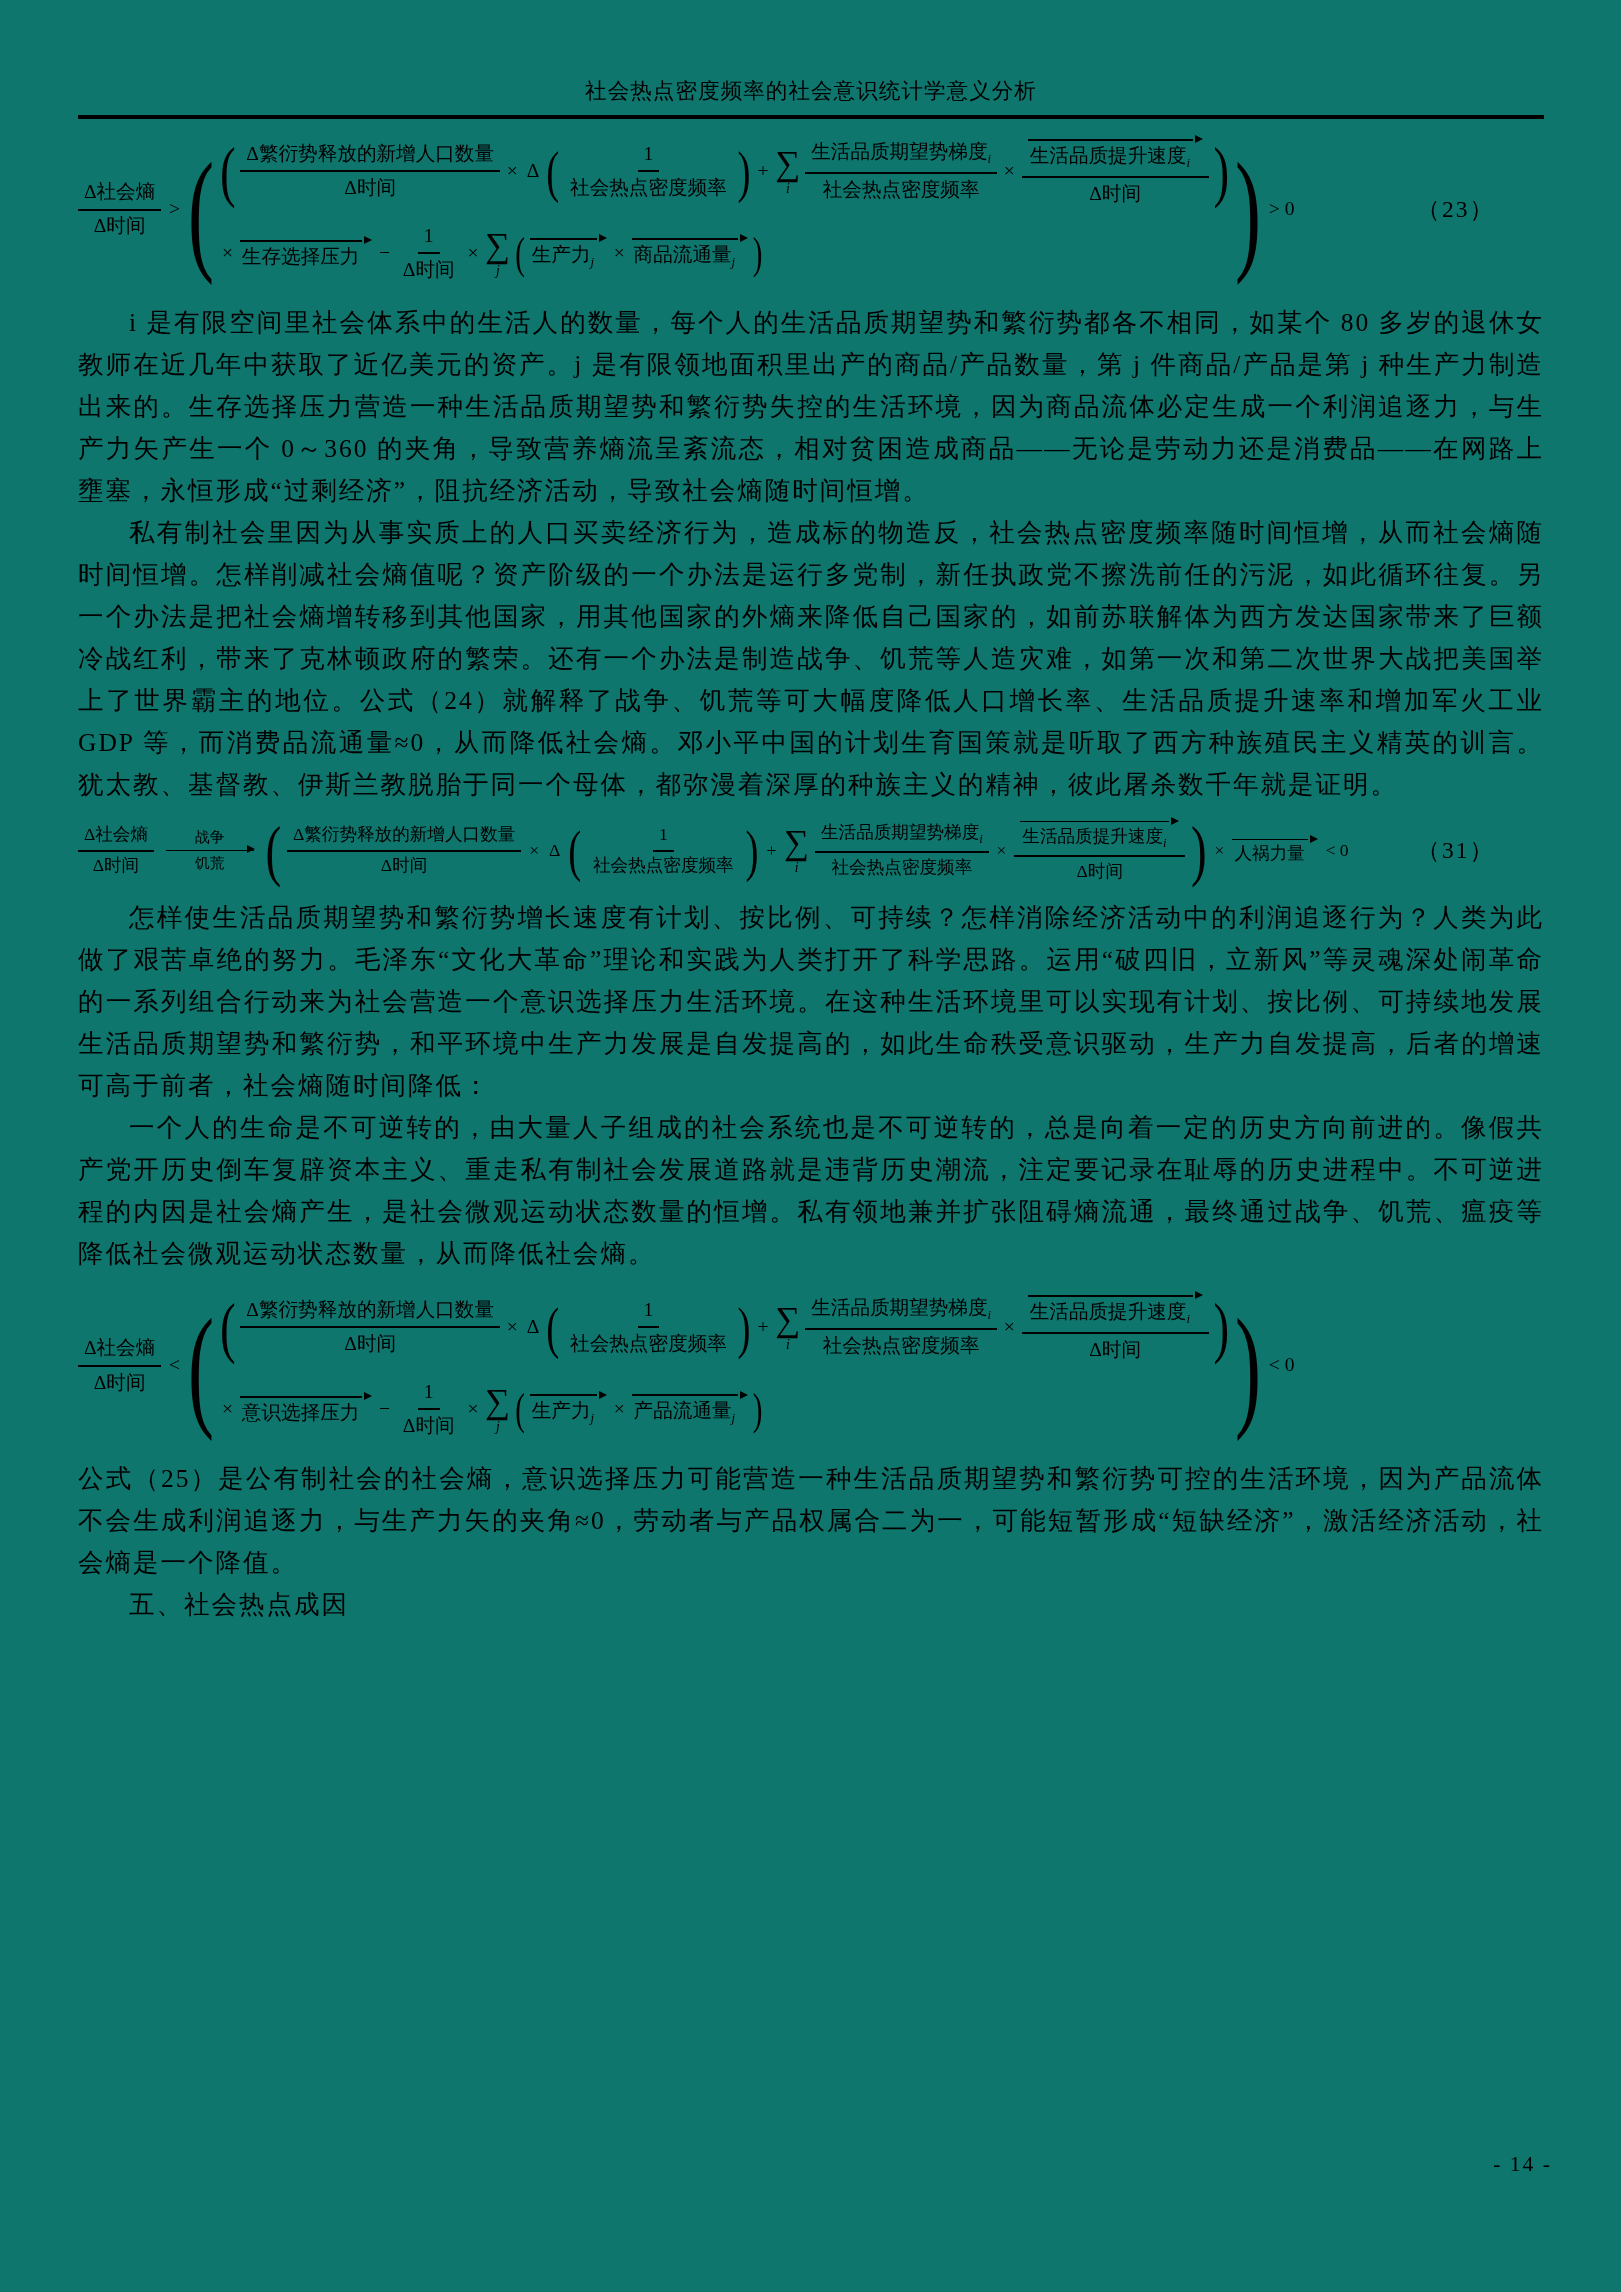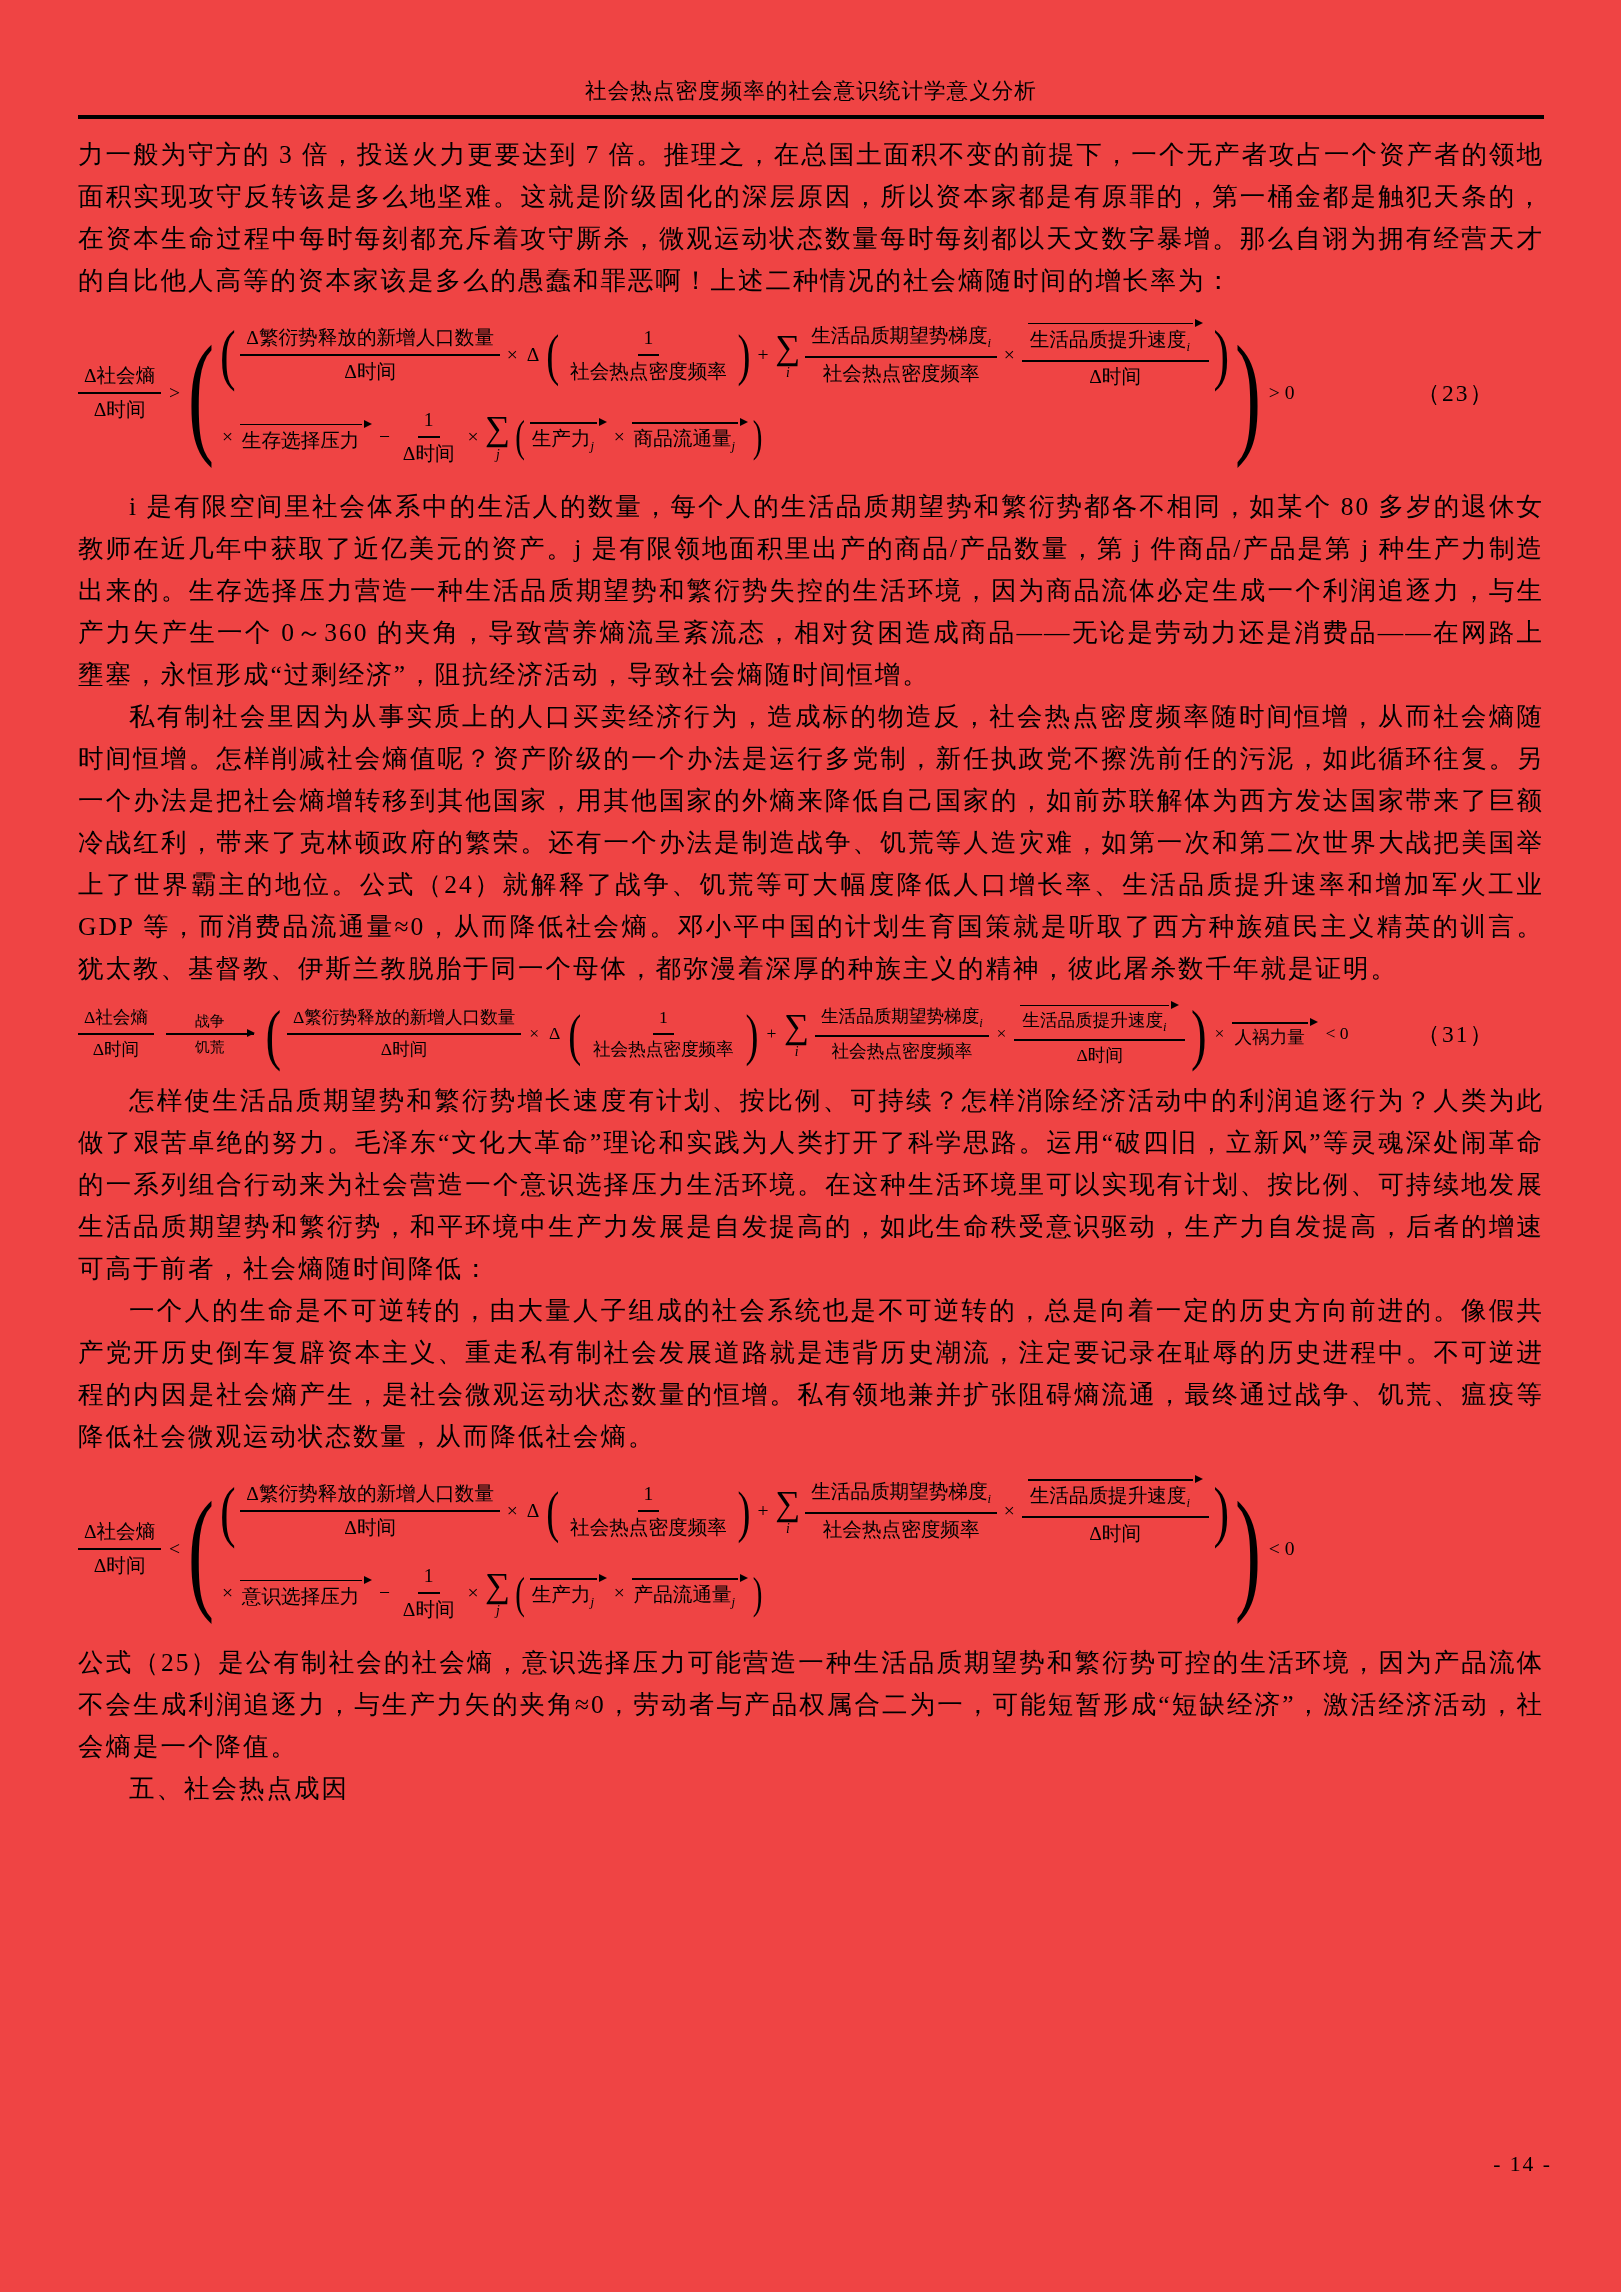--- a/index.html
+++ b/index.html
@@ -1,19 +1,19 @@
 <!DOCTYPE html>
 <html><head>
 <meta charset="utf-8">
 <style>
   html,body{margin:0;padding:0;background:#888;}
   .page{
     position:relative;
     width:1621px;height:2293px;
-    background:#ef4444;
+    background:#0f766e;
     margin:0 auto;
     overflow:hidden;
     font-family:"Liberation Serif","DejaVu Serif",serif;
     color:#000;
   }
   .content{position:absolute;left:78px;right:77px;top:0;}
   .doc-title{
     margin:76px 0 9.8px 0;
     text-align:center;
     font-size:21.6px;
@@ -69,21 +69,20 @@
 </style>
 </head>
 <body>
 
 <div class="page">
   <div class="content">
 
     <div class="doc-title">社会热点密度频率的社会意识统计学意义分析</div>
     <div class="rule"></div>
 
-    <p class="para noindent">力一般为守方的 3 倍，投送火力更要达到 7 倍。推理之，在总国土面积不变的前提下，一个无产者攻占一个资产者的领地面积实现攻守反转该是多么地坚难。这就是阶级固化的深层原因，所以资本家都是有原罪的，第一桶金都是触犯天条的，在资本生命过程中每时每刻都充斥着攻守厮杀，微观运动状态数量每时每刻都以天文数字暴增。那么自诩为拥有经营天才的自比他人高等的资本家该是多么的愚蠢和罪恶啊！上述二种情况的社会熵随时间的增长率为：</p>
 
     <div class="fml">
       <span class="frac">
         <span class="num">Δ社会熵</span>
         <span class="den">Δ时间</span>
       </span>
       <span class="op">&gt;</span>
       <span class="par p-outer">(</span>
       <span class="fcol">
         <span class="frow">

